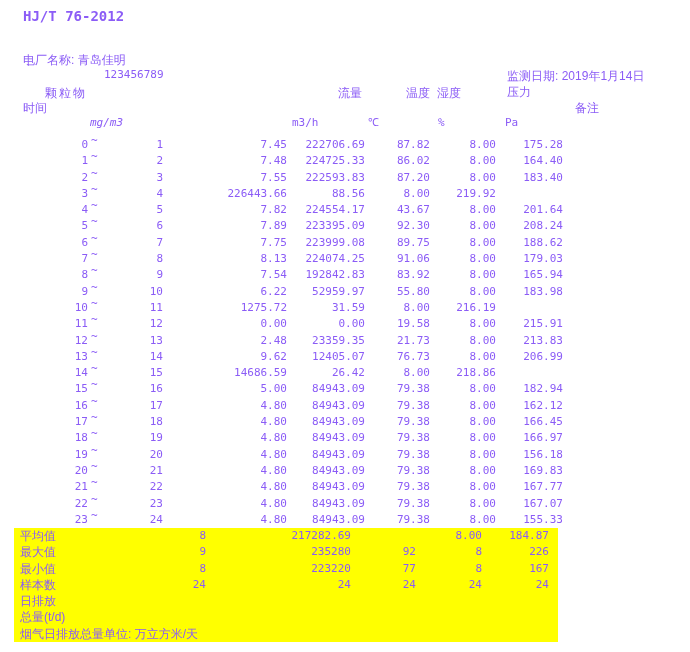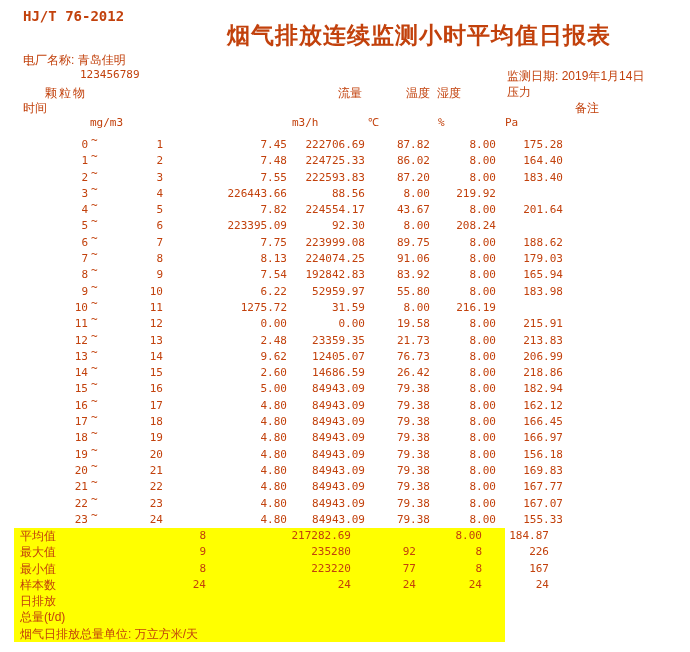--- a/index.html
+++ b/index.html
@@ -1,73 +1,72 @@
 <!DOCTYPE html>
 <html><head>
 <meta charset="utf-8">
 <style>
   html,body { margin:0; padding:0; background:#fff; }
   .page {
     position:relative; width:690px; height:652px; background:#ffffff;
-    color:#c2410c; font-family:"Liberation Sans", sans-serif; overflow:hidden;
+    color:#8b5cf6; font-family:"Liberation Sans", sans-serif; overflow:hidden;
   }
   .abs { position:absolute; white-space:nowrap; }
   .cn  { font-size:12px; }
   .num { font-family:"DejaVu Sans Mono", monospace; font-size:11px; }
   .code { font-family:"DejaVu Sans Mono", monospace; font-size:14px; font-weight:bold; }
   .title { font-size:23px; font-weight:bold; letter-spacing:1px; }
 
   
   #data-rows { position:absolute; left:2px; top:137px; width:565px; }
   .trow { display:grid; grid-template-columns:86px 12px 63px 124px 78px 65px 66px 67px;
           height:16.3px; line-height:16.3px; }
   .tc   { text-align:right; font-family:"DejaVu Sans Mono", monospace; font-size:11px; }
   .tc.c1 { text-align:left; padding-left:3px; transform:translateY(-4px); }
 
   
-  #summary-block { position:absolute; left:14px; top:528px; width:491px; height:114px;
+  #summary-block { position:absolute; left:14px; top:528px; width:544px; height:114px;
                    padding-left:6px; box-sizing:border-box; }
   .srow { display:grid; grid-template-columns:100px 86px 145px 65px 66px 67px;
           height:16.3px; line-height:16.3px; }
   .sc   { text-align:right; font-family:"DejaVu Sans Mono", monospace; font-size:11px; }
   .sc.sc0 { text-align:left; font-family:"Liberation Sans", sans-serif; font-size:12px;
             white-space:nowrap; overflow:visible; }
 </style>
 </head>
 <body>
 
 <div class="page">
 
   <div class="abs code" style="left:23px; top:8px;">HJ/T 76-2012</div>
 
-  <div class="abs title" style="left:227px; top:20px;">烟气排放连续监测小时平均值日报表</div>
 
   <div class="abs cn" style="left:23px; top:52px;">
     <span>电厂名称:</span>
     <span>青岛佳明</span>
   </div>
 
   <div class="abs num" style="left:25px; top:63px;">`</div>
 
-  <div class="abs num" style="left:80px; top:68px;">123456789</div>
+  <div class="abs num" style="left:104px; top:68px;">123456789</div>
 
   <div class="abs cn" style="left:507px; top:68px;text-align:center;">
     <span>监测日期:</span>
     <span>2019年1月14日</span>
   </div>
 
   <div class="abs cn" style="left:45px; top:85px; letter-spacing:2px;">颗粒物</div>
   <div class="abs cn" style="left:338px; top:85px;">流量</div>
   <div class="abs cn" style="left:406px; top:85px;">温度</div>
   <div class="abs cn" style="left:437px; top:85px;">湿度</div>
   <div class="abs cn" style="left:507px; top:84px;">压力</div>
   <div class="abs cn" style="left:23px; top:100px;">时间</div>
   <div class="abs cn" style="left:575px; top:100px;">备注</div>
 
-  <div class="abs num" style="left:90px; top:116px;">mg/m3</div>
+  <div class="abs num" style="left:90px; top:116px;font-style:italic;">mg/m3</div>
   <div class="abs num" style="left:292px; top:116px;">m3/h</div>
   <div class="abs num" style="left:368px; top:114px;">℃</div>
   <div class="abs num" style="left:438px; top:116px;">%</div>
   <div class="abs num" style="left:505px; top:116px;">Pa</div>
 
   <div id="data-rows">
       <div class="trow">
         <div class="tc c0">0</div>
         <div class="tc c1">~</div>
         <div class="tc c2">1</div>
@@ -113,20 +112,21 @@
         <div class="tc c3">7.82</div>
         <div class="tc c4">224554.17</div>
         <div class="tc c5">43.67</div>
         <div class="tc c6">8.00</div>
         <div class="tc c7">201.64</div>
       </div>
       <div class="trow">
         <div class="tc c0">5</div>
         <div class="tc c1">~</div>
         <div class="tc c2">6</div>
+        <div class="tc c3">7.89</div>
         <div class="tc c4">223395.09</div>
         <div class="tc c5">92.30</div>
         <div class="tc c6">8.00</div>
         <div class="tc c7">208.24</div>
       </div>
       <div class="trow">
         <div class="tc c0">6</div>
         <div class="tc c1">~</div>
         <div class="tc c2">7</div>
         <div class="tc c3">7.75</div>
@@ -201,21 +201,20 @@
         <div class="tc c3">9.62</div>
         <div class="tc c4">12405.07</div>
         <div class="tc c5">76.73</div>
         <div class="tc c6">8.00</div>
         <div class="tc c7">206.99</div>
       </div>
       <div class="trow">
         <div class="tc c0">14</div>
         <div class="tc c1">~</div>
         <div class="tc c2">15</div>
-        <div class="tc c3">2.60</div>
         <div class="tc c4">14686.59</div>
         <div class="tc c5">26.42</div>
         <div class="tc c6">8.00</div>
         <div class="tc c7">218.86</div>
       </div>
       <div class="trow">
         <div class="tc c0">15</div>
         <div class="tc c1">~</div>
         <div class="tc c2">16</div>
         <div class="tc c3">5.00</div>

